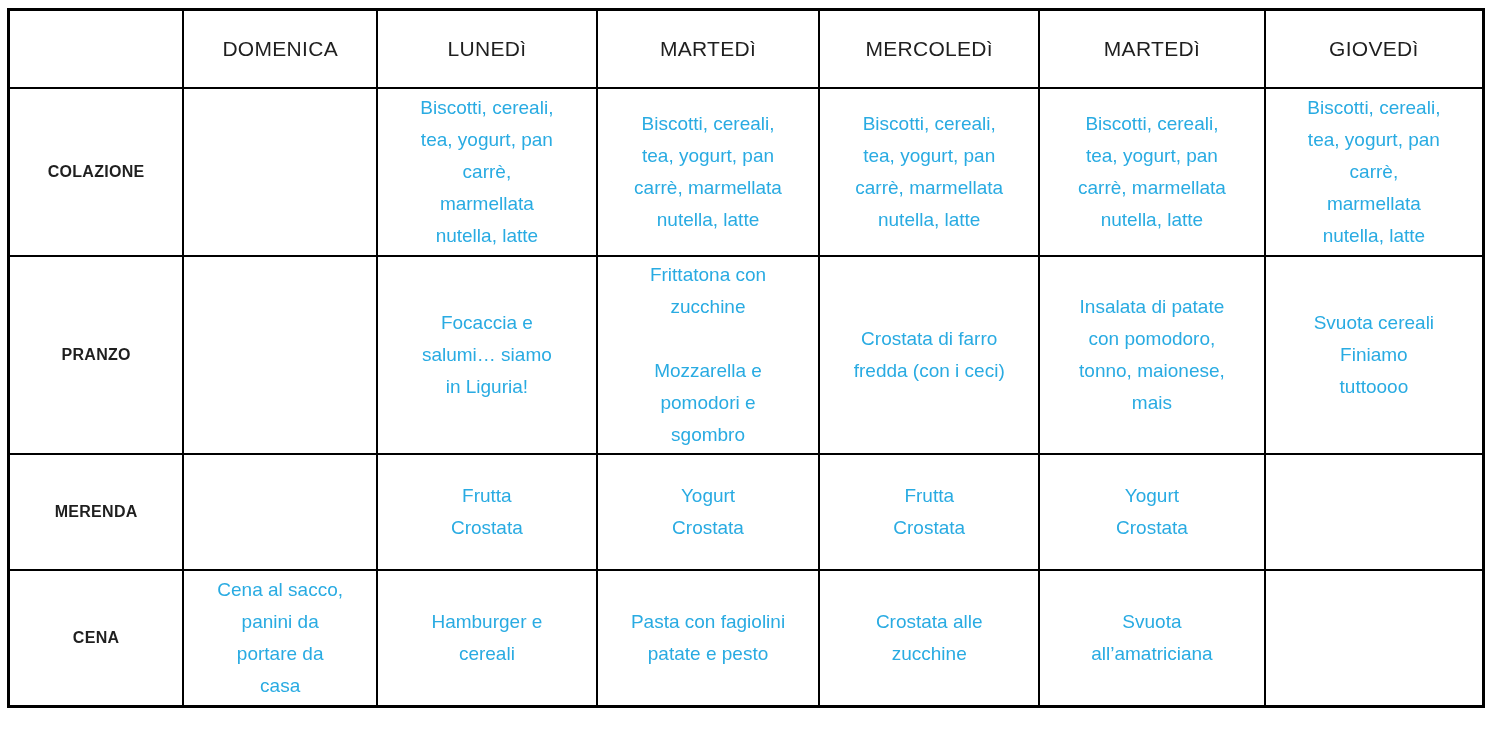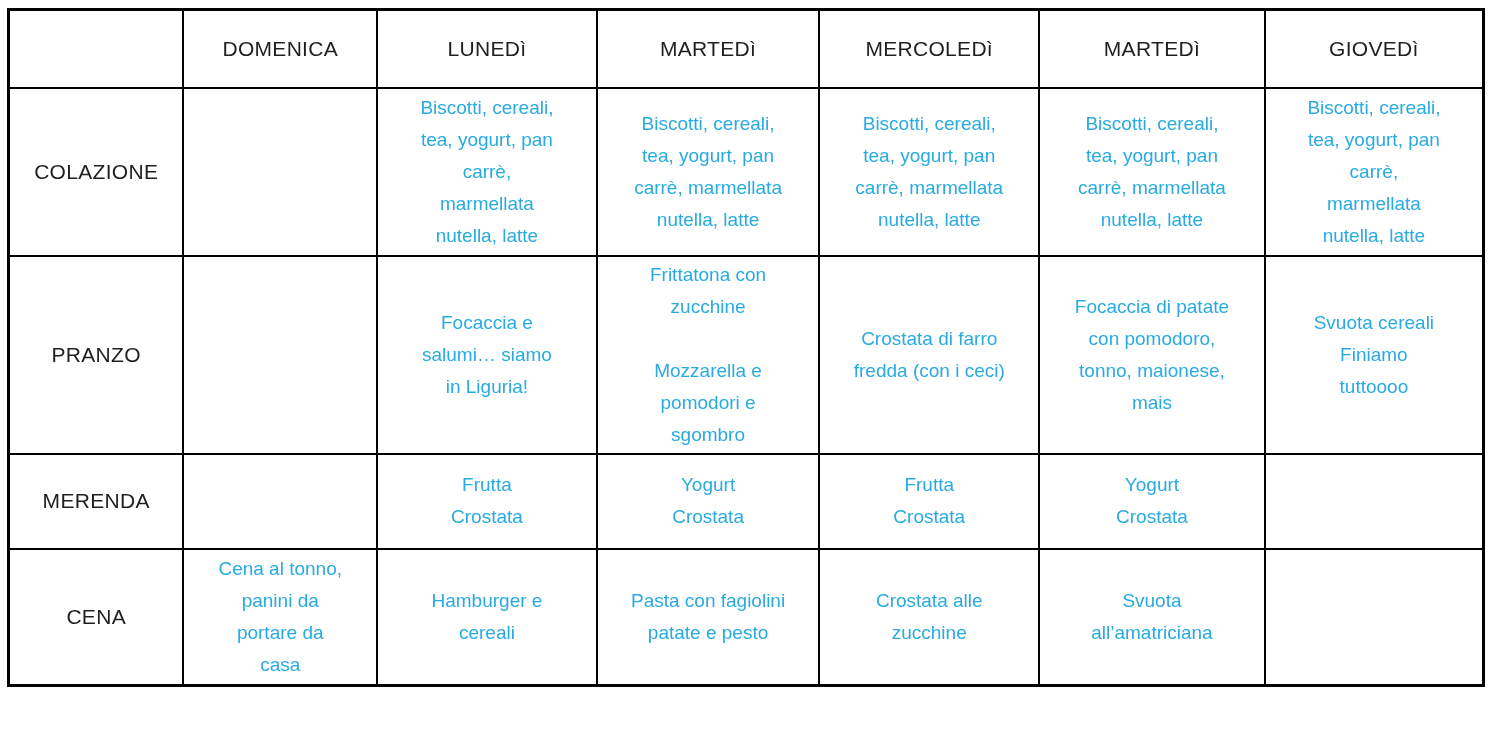--- a/index.html
+++ b/index.html
@@ -7,24 +7,24 @@
     --text-black:#1f1f1f;
     --border-color:#000000;
   }
   html,body{margin:0;padding:0;background:#ffffff;font-family:"Liberation Sans",sans-serif;}
   .page{padding:8px 7px;}
   table.menu{border-collapse:collapse;table-layout:fixed;border:3px solid var(--border-color);}
   th,td{border:2px solid var(--border-color);text-align:center;vertical-align:middle;padding:2px 0;overflow:hidden;}
   thead tr{height:78px;}
   tbody tr.r-colazione{height:168px;}
   tbody tr.r-pranzo{height:197px;}
-  tbody tr.r-merenda{height:95px;}
+  tbody tr.r-merenda{height:116px;}
   tbody tr.r-cena{height:137px;}
   thead th{font-size:21px;font-weight:500;color:var(--text-black);letter-spacing:.3px;}
-  th.rowlabel{font-size:21px;font-weight:400;color:var(--text-black);letter-spacing:.3px;}
+  th.rowlabel{font-size:16px;font-weight:700;color:var(--text-black);letter-spacing:.3px;}
   td.cell{color:var(--accent-blue);font-size:19px;line-height:32px;white-space:pre-line;}
 </style>
 </head>
 <body>
 
 <div class="page">
   <table class="menu">
     <colgroup>
       <col style="width:175px">
         <col style="width:194px">
@@ -79,21 +79,21 @@
 salumi… siamo
 in Liguria!</td>
         <td class="cell">Frittatona con
 zucchine
 
 Mozzarella e
 pomodori e
 sgombro</td>
         <td class="cell">Crostata di farro
 fredda (con i ceci)</td>
-        <td class="cell">Focaccia di patate
+        <td class="cell">Insalata di patate
 con pomodoro,
 tonno, maionese,
 mais</td>
         <td class="cell">Svuota cereali
 Finiamo
 tuttoooo</td>
       </tr>
       <tr class="r-merenda">
         <th class="rowlabel">MERENDA</th>
         <td class="cell"></td>
@@ -102,21 +102,21 @@
         <td class="cell">Yogurt
 Crostata</td>
         <td class="cell">Frutta
 Crostata</td>
         <td class="cell">Yogurt
 Crostata</td>
         <td class="cell"></td>
       </tr>
       <tr class="r-cena">
         <th class="rowlabel">CENA</th>
-        <td class="cell">Cena al tonno,
+        <td class="cell">Cena al sacco,
 panini da
 portare da
 casa</td>
         <td class="cell">Hamburger e
 cereali</td>
         <td class="cell">Pasta con fagiolini
 patate e pesto</td>
         <td class="cell">Crostata alle
 zucchine</td>
         <td class="cell">Svuota

